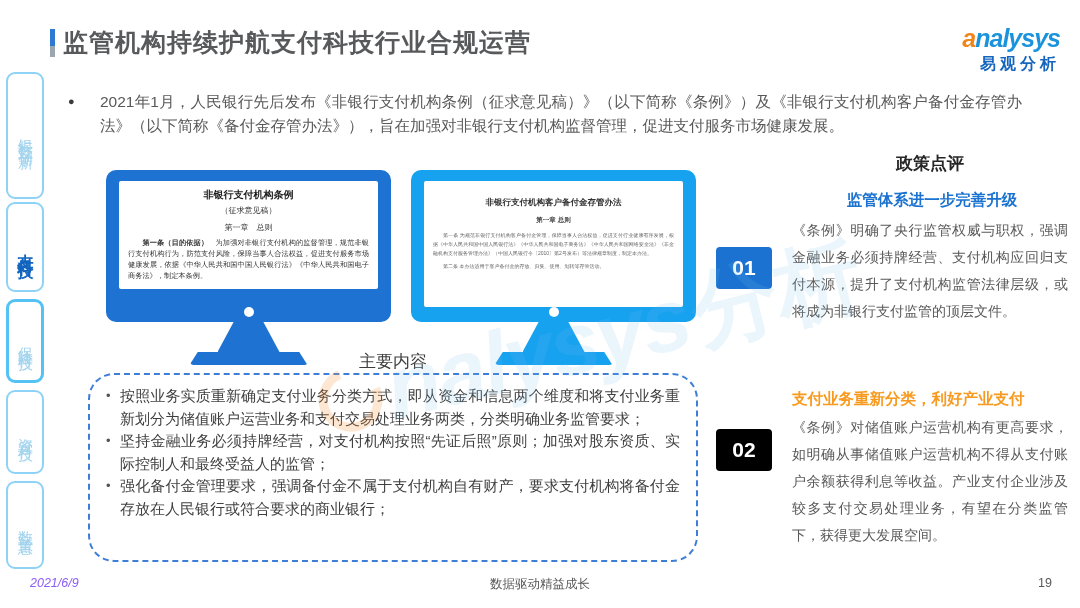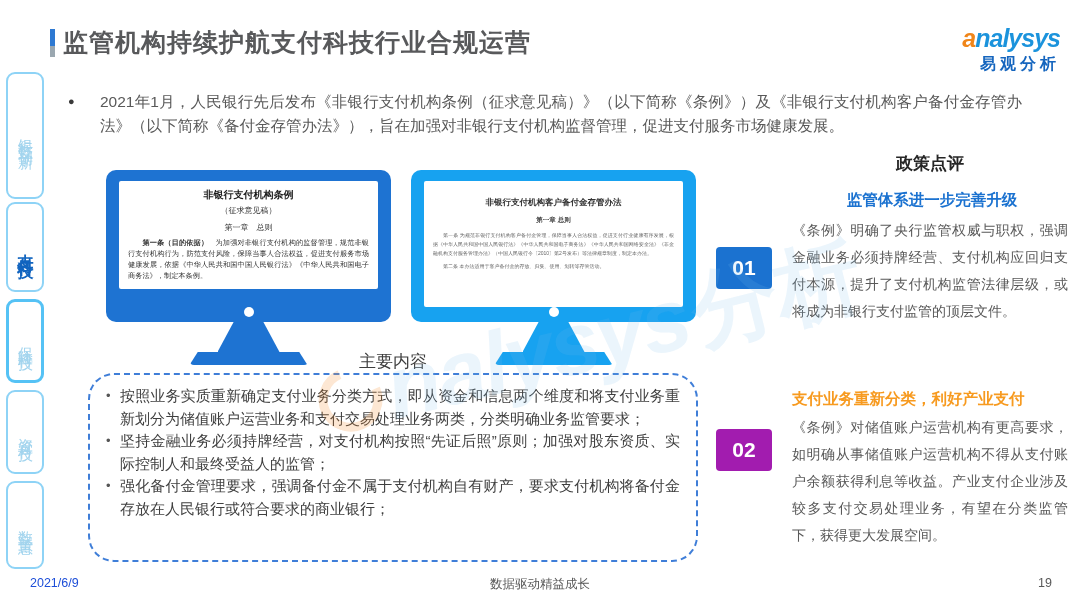--- a/index.html
+++ b/index.html
@@ -85,24 +85,24 @@
   .sec1-title { left:792px; top:190px; color:#1B72D0; text-align:center; }
   .sec2-title { left:792px; top:389px; color:#F79A1F; text-align:left; }
   .sec-body { position:absolute; left:792px; width:276px; font-size:14px; color:#595959;
     line-height:27px; text-align:justify; z-index:3; }
   .sec1-body { top:217px; }
   .sec2-body { top:414px; }
   .badge { position:absolute; left:716px; width:56px; height:42px; border-radius:4px;
     display:flex; align-items:center; justify-content:center; color:#fff;
     font-size:21px; font-weight:bold; z-index:3; }
   .badge1 { top:247px; background:#1B72D0; }
-  .badge2 { top:429px; background:#a21caf; }
+  .badge2 { top:429px; background:#000000; }
 
   
-  .footer-date { position:absolute; left:30px; top:576px; font-size:12.5px; color:#1d4ed8; }
+  .footer-date { position:absolute; left:30px; top:576px; font-size:12.5px; color:#8b5cf6;font-style:italic; }
   .footer-slogan { position:absolute; left:0; top:576px; width:100%; text-align:center;
     font-size:12.5px; color:#595959; }
   .footer-page { position:absolute; right:28px; top:576px; font-size:12.5px; color:#595959; }
 </style>
 </head>
 <body>
 
 <div class="slide">
 
   <div class="watermark">

